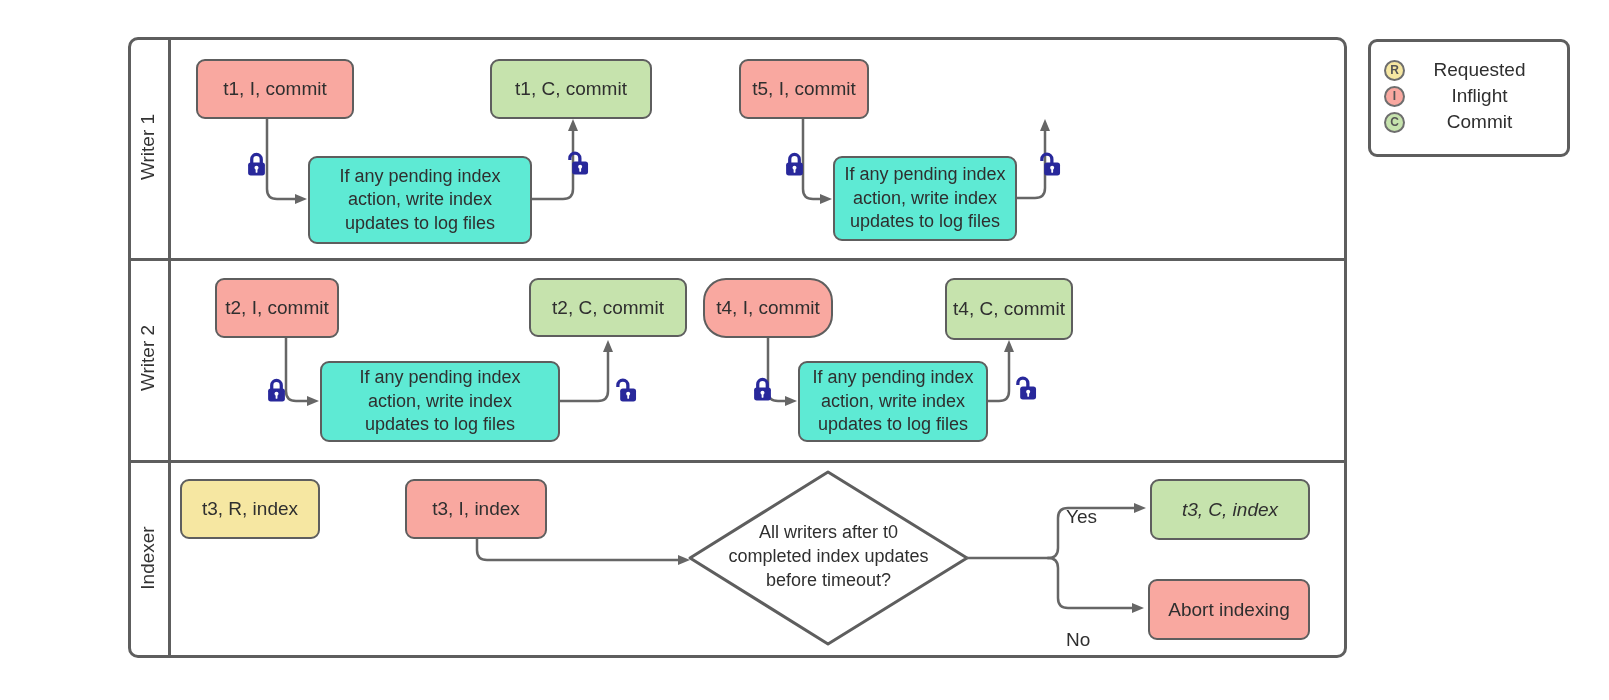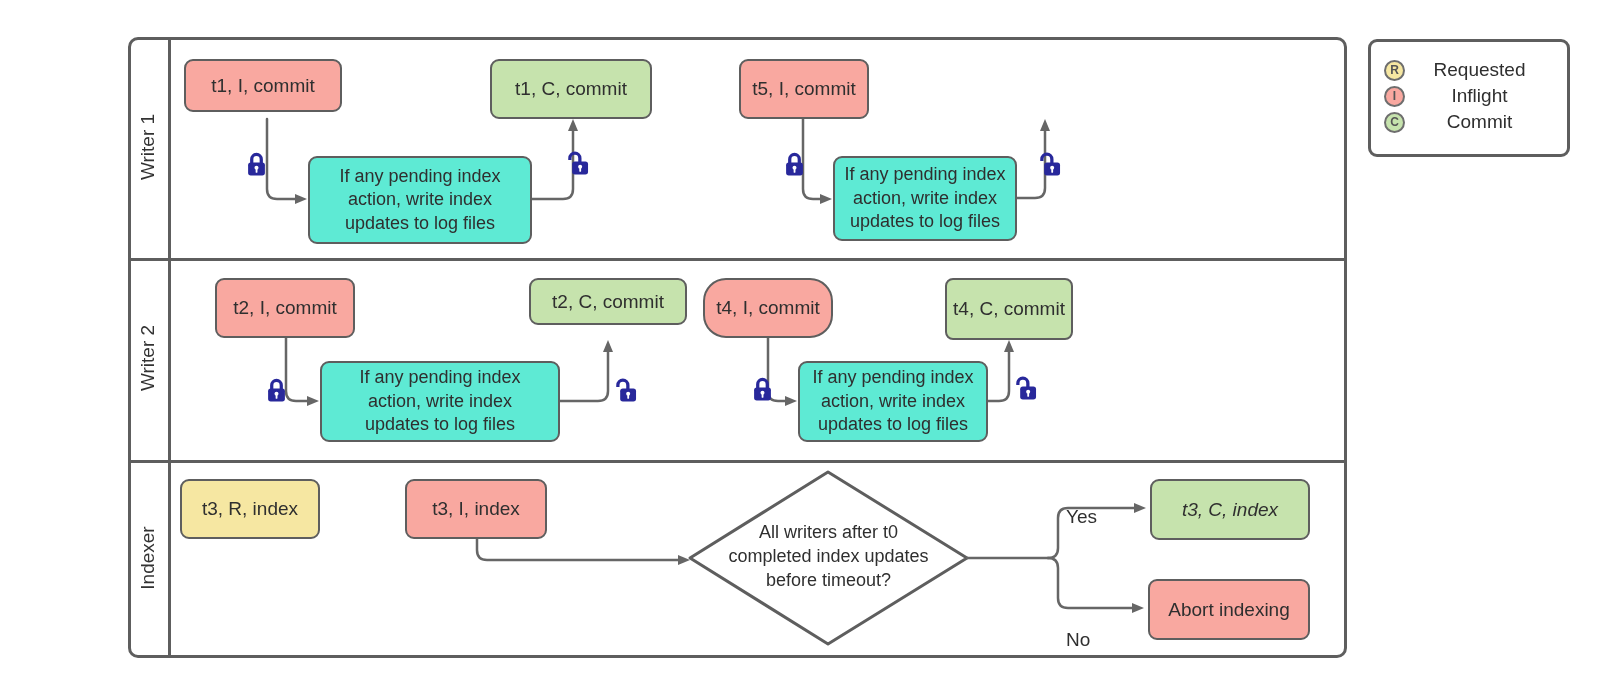--- a/index.html
+++ b/index.html
@@ -72,37 +72,37 @@
 
   <div class="frame">
     <div class="h-div" style="top:218px;"></div>
     <div class="h-div" style="top:420px;"></div>
     <div class="v-div"></div>
   </div>
   <div class="lane-label" style="left:88px;top:136px;">Writer 1</div>
   <div class="lane-label" style="left:88px;top:347px;">Writer 2</div>
   <div class="lane-label" style="left:88px;top:547px;">Indexer</div>
 
-  <div class="node fill-inflight" style="left:184px;top:59px;width:158px;height:53px;">t1, I, commit</div>
+  <div class="node fill-inflight" style="left:196px;top:59px;width:158px;height:60px;">t1, I, commit</div>
   <div class="node fill-commit" style="left:490px;top:59px;width:162px;height:60px;">t1, C, commit</div>
   <div class="node proc" style="left:308px;top:156px;width:224px;height:88px;">
       <span class="wrap">If any pending index action, write index updates to log files</span>
     </div>
   <div class="node fill-inflight" style="left:739px;top:59px;width:130px;height:60px;">t5, I, commit</div>
   <div class="node proc" style="left:833px;top:156px;width:184px;height:85px;">
       <span class="wrap">If any pending index action, write index updates to log files</span>
     </div>
 
-  <div class="node fill-inflight" style="left:215px;top:278px;width:140px;height:60px;">t2, I, commit</div>
-  <div class="node fill-commit" style="left:529px;top:278px;width:158px;height:47px;">t2, C, commit</div>
+  <div class="node fill-inflight" style="left:215px;top:278px;width:124px;height:60px;">t2, I, commit</div>
+  <div class="node fill-commit" style="left:529px;top:278px;width:158px;height:59px;">t2, C, commit</div>
   <div class="node proc" style="left:320px;top:361px;width:240px;height:81px;">
       <span class="wrap">If any pending index action, write index updates to log files</span>
     </div>
   <div class="node fill-inflight" style="left:703px;top:278px;width:130px;height:60px;border-radius:23px;">t4, I, commit</div>
-  <div class="node fill-commit" style="left:945px;top:278px;width:128px;height:62px;border-radius:8px;">t4, C, commit</div>
+  <div class="node fill-commit" style="left:945px;top:278px;width:128px;height:62px;">t4, C, commit</div>
   <div class="node proc" style="left:798px;top:361px;width:190px;height:81px;">
       <span class="wrap">If any pending index action, write index updates to log files</span>
     </div>
 
   <div class="node fill-requested" style="left:180px;top:479px;width:140px;height:60px;">t3, R, index</div>
   <div class="node fill-inflight" style="left:405px;top:479px;width:142px;height:60px;">t3, I, index</div>
   <div class="node fill-commit" style="left:1150px;top:479px;width:160px;height:61px;font-style:italic;">t3, C, index</div>
   <div class="node fill-inflight" style="left:1148px;top:579px;width:162px;height:61px;">Abort indexing</div>
 
   <div class="decision-text">All writers after t0 completed index updates before timeout?</div>

